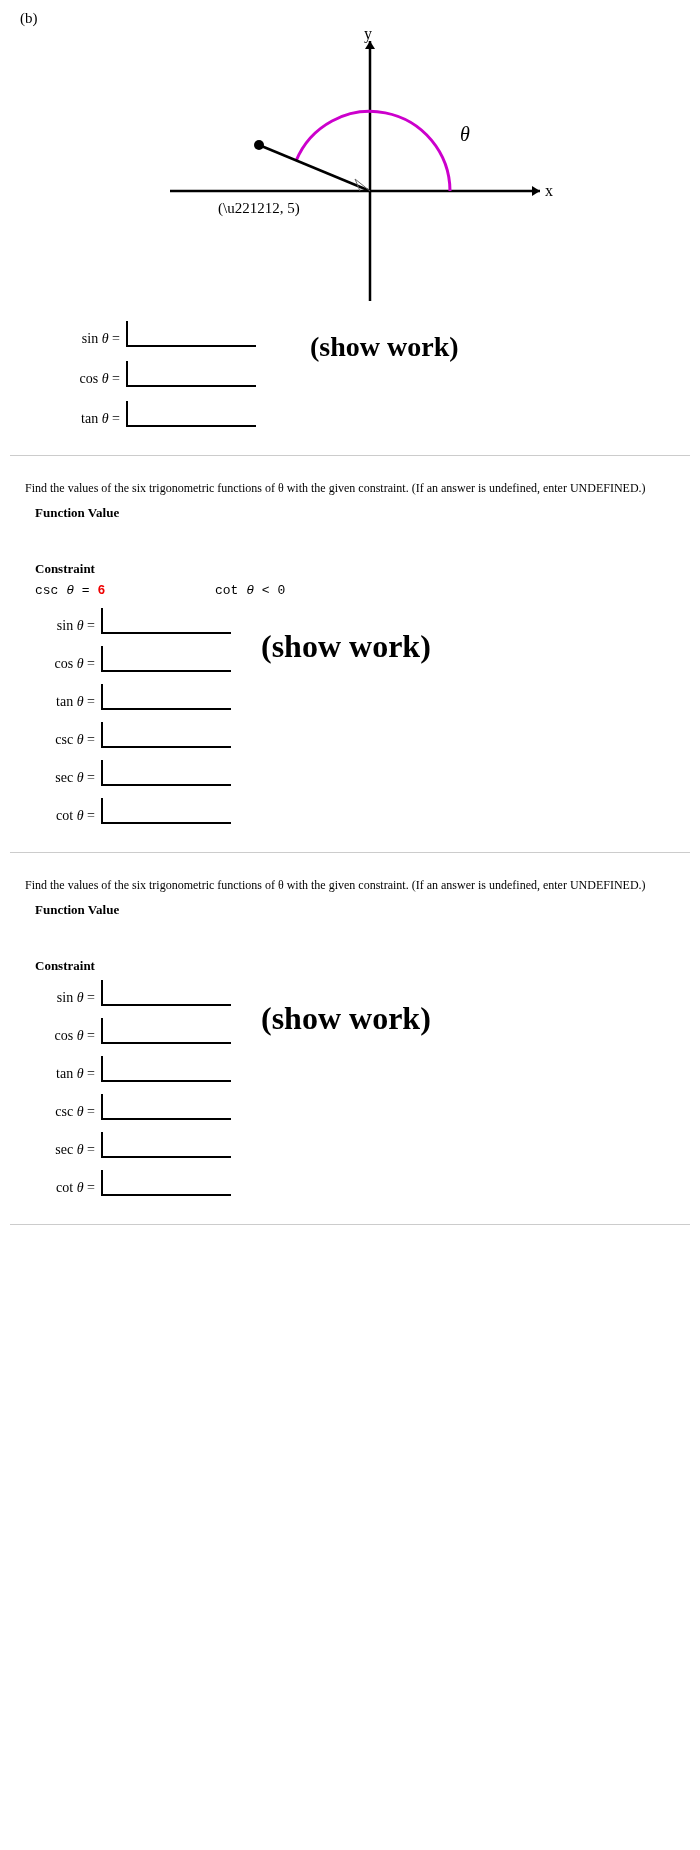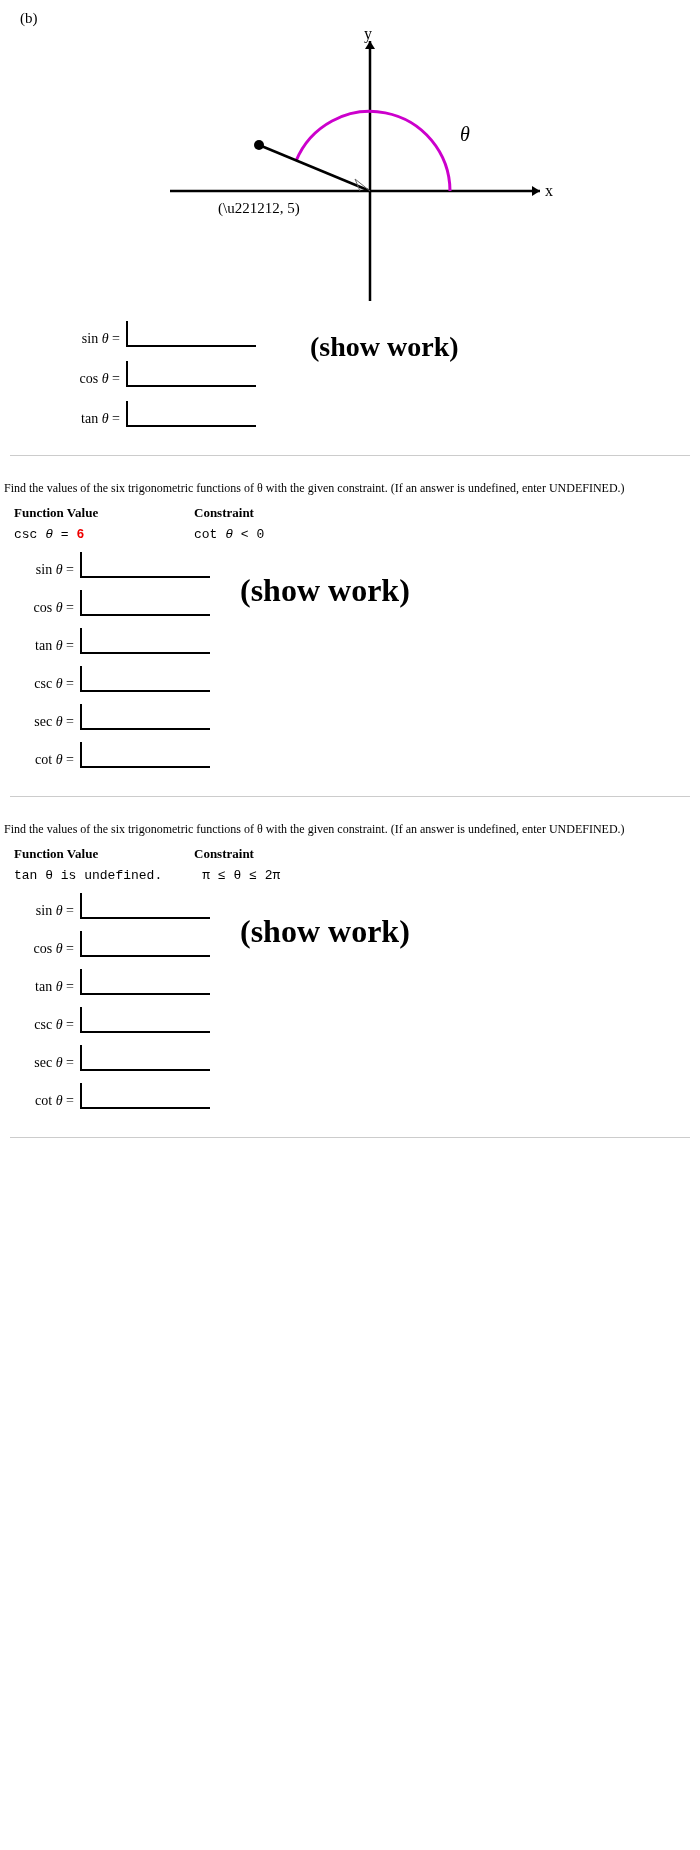--- a/index.html
+++ b/index.html
@@ -77,32 +77,33 @@
 
     
     .divider {
       border: none;
       border-top: 1px solid #ccc;
       margin: 18px 10px;
     }
 
     
     .problem-section {
-      padding: 6px 14px 10px 4px;
+      padding: 6px 14px 10px 25px;
     }
     .problem-instruction {
       font-size: 12px;
       margin-bottom: 8px;
       line-height: 1.4;
     }
     .table-header {
       display: flex;
       gap: 40px;
       margin-bottom: 6px;
       padding-left: 10px;
+      flex-direction: column;
     }
     .table-header-item {
       font-weight: bold;
       font-size: 13px;
       min-width: 140px;
     }
     .given-values-row {
       display: flex;
       gap: 40px;
       margin-bottom: 10px;
@@ -255,24 +256,20 @@
 <hr class="divider">
 
 <div class="problem-section">
   <p class="problem-instruction">Find the values of the six trigonometric functions of θ with the given constraint. (If an answer is undefined, enter UNDEFINED.)</p>
 
   <div class="table-header">
     <span class="table-header-item">Function Value</span>
     <span class="table-header-item">Constraint</span>
   </div>
 
-  <div class="given-values-row">
-    <span class="given-value-item">tan θ is undefined.</span>
-    <span class="given-value-item">π ≤ θ ≤ 2π</span>
-  </div>
 
   <div class="problem-body">
     <div class="six-fields-col">
       <div class="trig-row">
         <span class="trig-label">sin <span class="theta">θ</span> =</span>
         <span class="trig-input-box"></span>
       </div>
       <div class="trig-row">
         <span class="trig-label">cos <span class="theta">θ</span> =</span>
         <span class="trig-input-box"></span>

